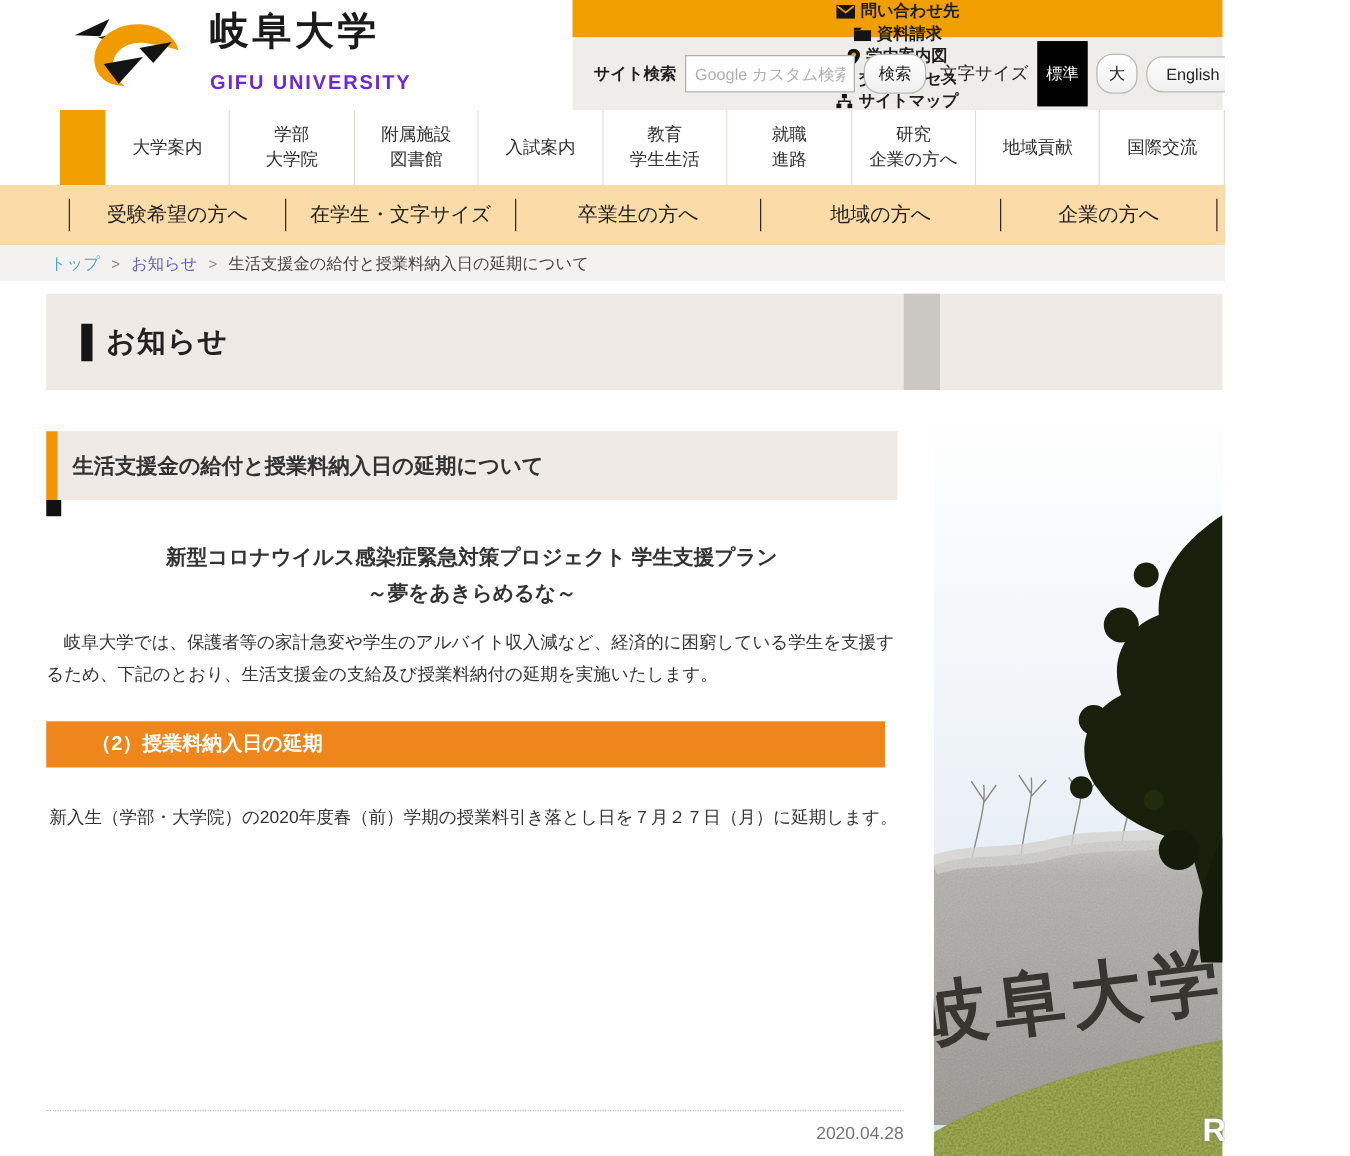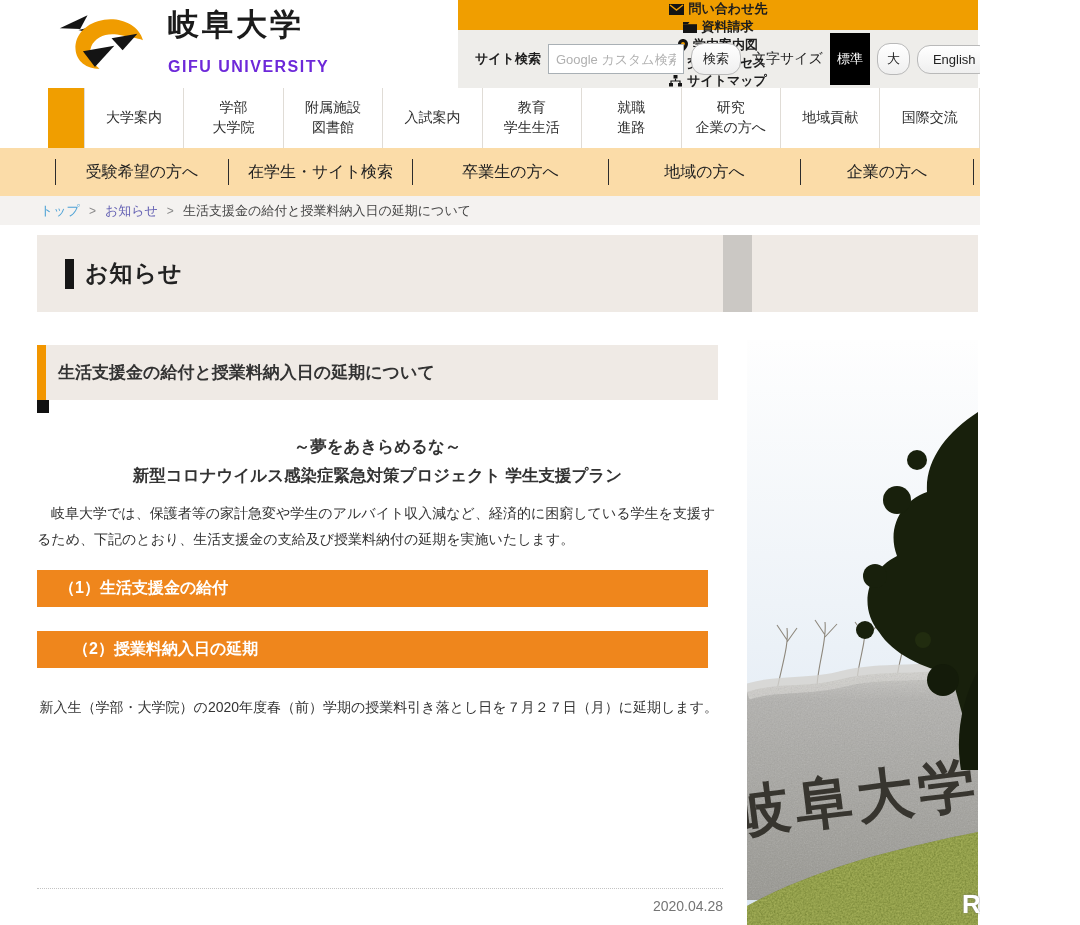--- a/index.html
+++ b/index.html
@@ -194,21 +194,21 @@
           <span></span>
         </div>
     </div>
     <div class="nav-edge-right"></div>
   </nav>
 
   <nav class="audience-nav">
     <div class="aud-sep"></div>
     <div class="aud-item aud-w1">受験希望の方へ</div>
     <div class="aud-sep"></div>
-    <div class="aud-item aud-w2">在学生・サイト検索</div>
+    <div class="aud-item aud-w2">在学生・文字サイズ</div>
     <div class="aud-sep"></div>
     <div class="aud-item aud-w3">卒業生の方へ</div>
     <div class="aud-sep"></div>
     <div class="aud-item aud-w4">地域の方へ</div>
     <div class="aud-sep"></div>
     <div class="aud-item aud-w5">企業の方へ</div>
     <div class="aud-sep"></div>
   </nav>
 
   <div class="breadcrumb">
@@ -226,29 +226,26 @@
   </section>
 
   <main class="content">
     <div class="article-title-band">
       <div class="article-orange-bar"></div>
       <h2 class="article-title">生活支援金の給付と授業料納入日の延期について</h2>
     </div>
     <div class="black-square"></div>
 
     <div class="headline">
+      <div>新型コロナウイルス感染症緊急対策プロジェクト 学生支援プラン</div>
       <div>～夢をあきらめるな～</div>
-      <div>新型コロナウイルス感染症緊急対策プロジェクト 学生支援プラン</div>
     </div>
 
     <p class="intro">　岐阜大学では、保護者等の家計急変や学生のアルバイト収入減など、経済的に困窮している学生を支援するため、下記のとおり、生活支援金の支給及び授業料納付の延期を実施いたします。</p>
 
-    <div class="section-bar">
-      <span>（1）生活支援金の給付</span>
-    </div>
 
     <div class="section-bar second">
       <span>（2）授業料納入日の延期</span>
     </div>
     <p class="section2-body">新入生（学部・大学院）の2020年度春（前）学期の授業料引き落とし日を７月２７日（月）に延期します。</p>
 
     <div class="date-row">2020.04.28</div>
   </main>
 
   <aside class="photo">

